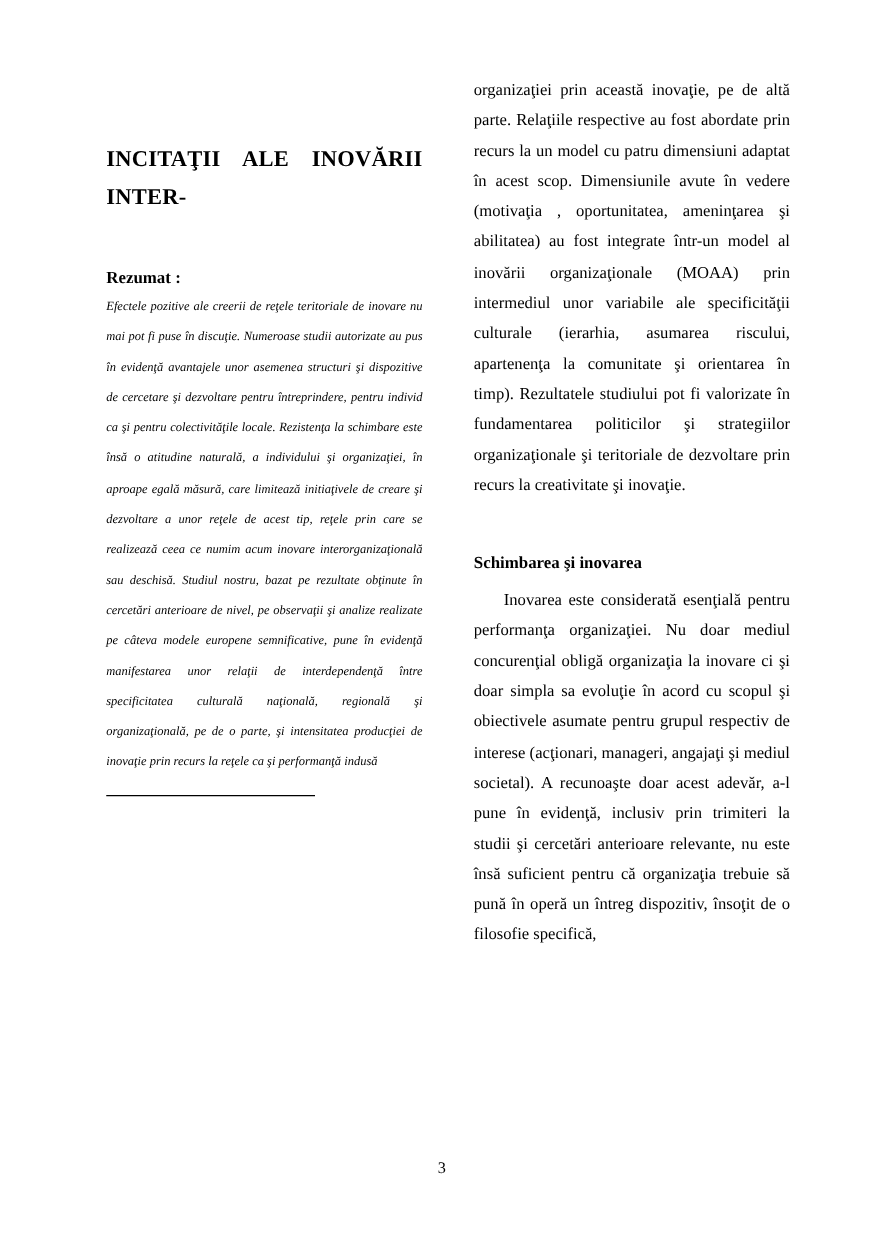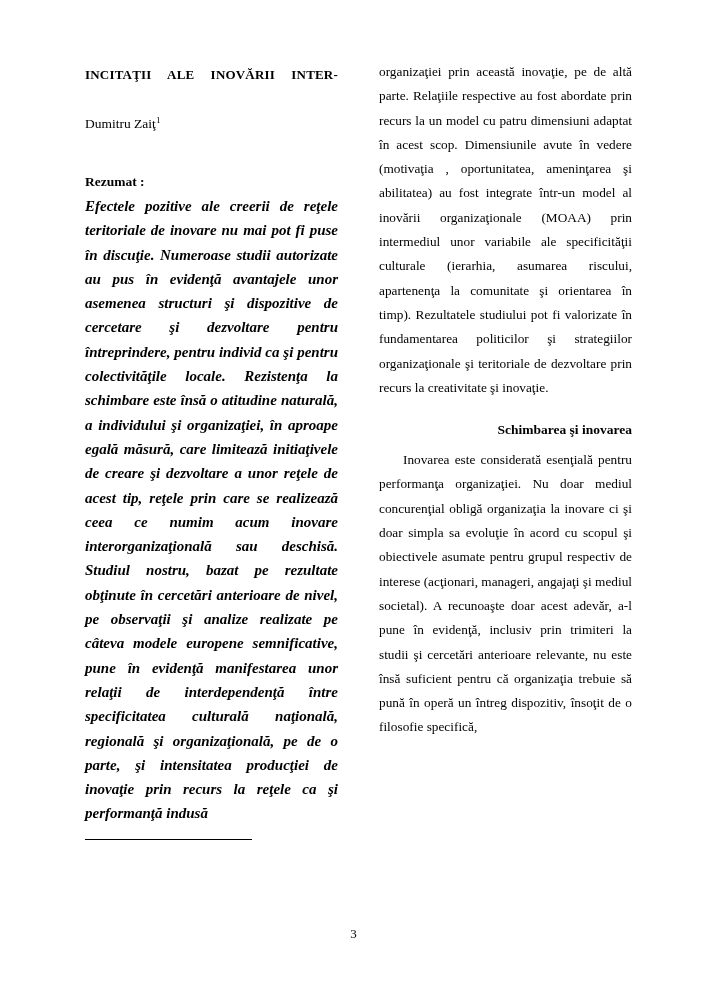--- a/index.html
+++ b/index.html
@@ -23,22 +23,23 @@
     width: 547px;
     display: flex;
     gap: 41px;
   }
   .col {
     width: 253px;
   }
 
   
   .title {
+    margin-top: 52px;
     font-weight: bold;
-    font-size: 13px;
+    font-size: 18px;
     line-height: 30px;
     letter-spacing: 0.2px;
   }
   .title-line-justify {
     text-align: justify;
     text-align-last: justify;
   }
   .author-line {
     margin-top: 26px;
     font-size: 13.5px;
@@ -48,24 +49,23 @@
     line-height: 0;
   }
   .abstract-label {
     margin-top: 42px;
     font-weight: bold;
     font-size: 13.5px;
   }
   .abstract {
     margin-top: 4px;
     font-style: italic;
-    font-size: 15px;
+    font-size: 10px;
     line-height: 24.3px;
     text-align: justify;
-    font-weight: bold;
   }
   .footnote {
     margin-top: 13px;
     font-size: 11.3px;
     line-height: 19px;
   }
   .footnote-rule {
     width: 167px;
     height: 0;
     border-top: 1px solid #000000;
@@ -89,25 +89,24 @@
     text-align: justify;
   }
   .keywords .kw-label {
     font-weight: bold;
     font-style: normal;
   }
   .keywords .kw-list {
     font-style: italic;
   }
   .section-heading {
-    margin-top: 20px;
+    margin-top: 40px;
     font-weight: bold;
     font-size: 13.5px;
     line-height: 20px;
-    text-align: right;
   }
   .body-para {
     margin-top: 8px;
     font-size: 13.3px;
     line-height: 24.3px;
     text-align: justify;
     text-indent: 24px;
   }
 
   
@@ -124,23 +123,20 @@
 <body>
 
 <div class="page">
   <div class="content">
 
     <div class="col">
       <div class="title">
         <div class="title-line-justify">INCITAŢII ALE INOVĂRII INTER-</div>
       </div>
 
-      <div class="author-line">
-        <span>Dumitru Zaiţ</span><sup>1</sup>
-      </div>
 
       <div class="abstract-label">Rezumat :</div>
 
       <div class="abstract">Efectele pozitive ale creerii de reţele teritoriale de inovare nu mai pot fi puse în discuţie. Numeroase studii autorizate au pus în evidenţă avantajele unor asemenea structuri şi dispozitive de cercetare şi dezvoltare pentru întreprindere, pentru individ ca şi pentru colectivităţile locale. Rezistenţa la schimbare este însă o atitudine naturală, a individului şi organizaţiei, în aproape egală măsură, care limitează initiaţivele de creare şi dezvoltare a unor reţele de acest tip, reţele prin care se realizează ceea ce numim acum inovare interorganizaţională sau deschisă. Studiul nostru, bazat pe rezultate obţinute în cercetări anterioare de nivel, pe observaţii şi analize realizate pe câteva modele europene semnificative, pune în evidenţă manifestarea unor relaţii de interdependenţă între specificitatea culturală naţională, regională şi organizaţională, pe de o parte, şi intensitatea producţiei de inovaţie prin recurs la reţele ca şi performanţă indusă</div>
 
       <div class="footnote">
         <div class="footnote-rule"></div>
       </div>
     </div>
 

